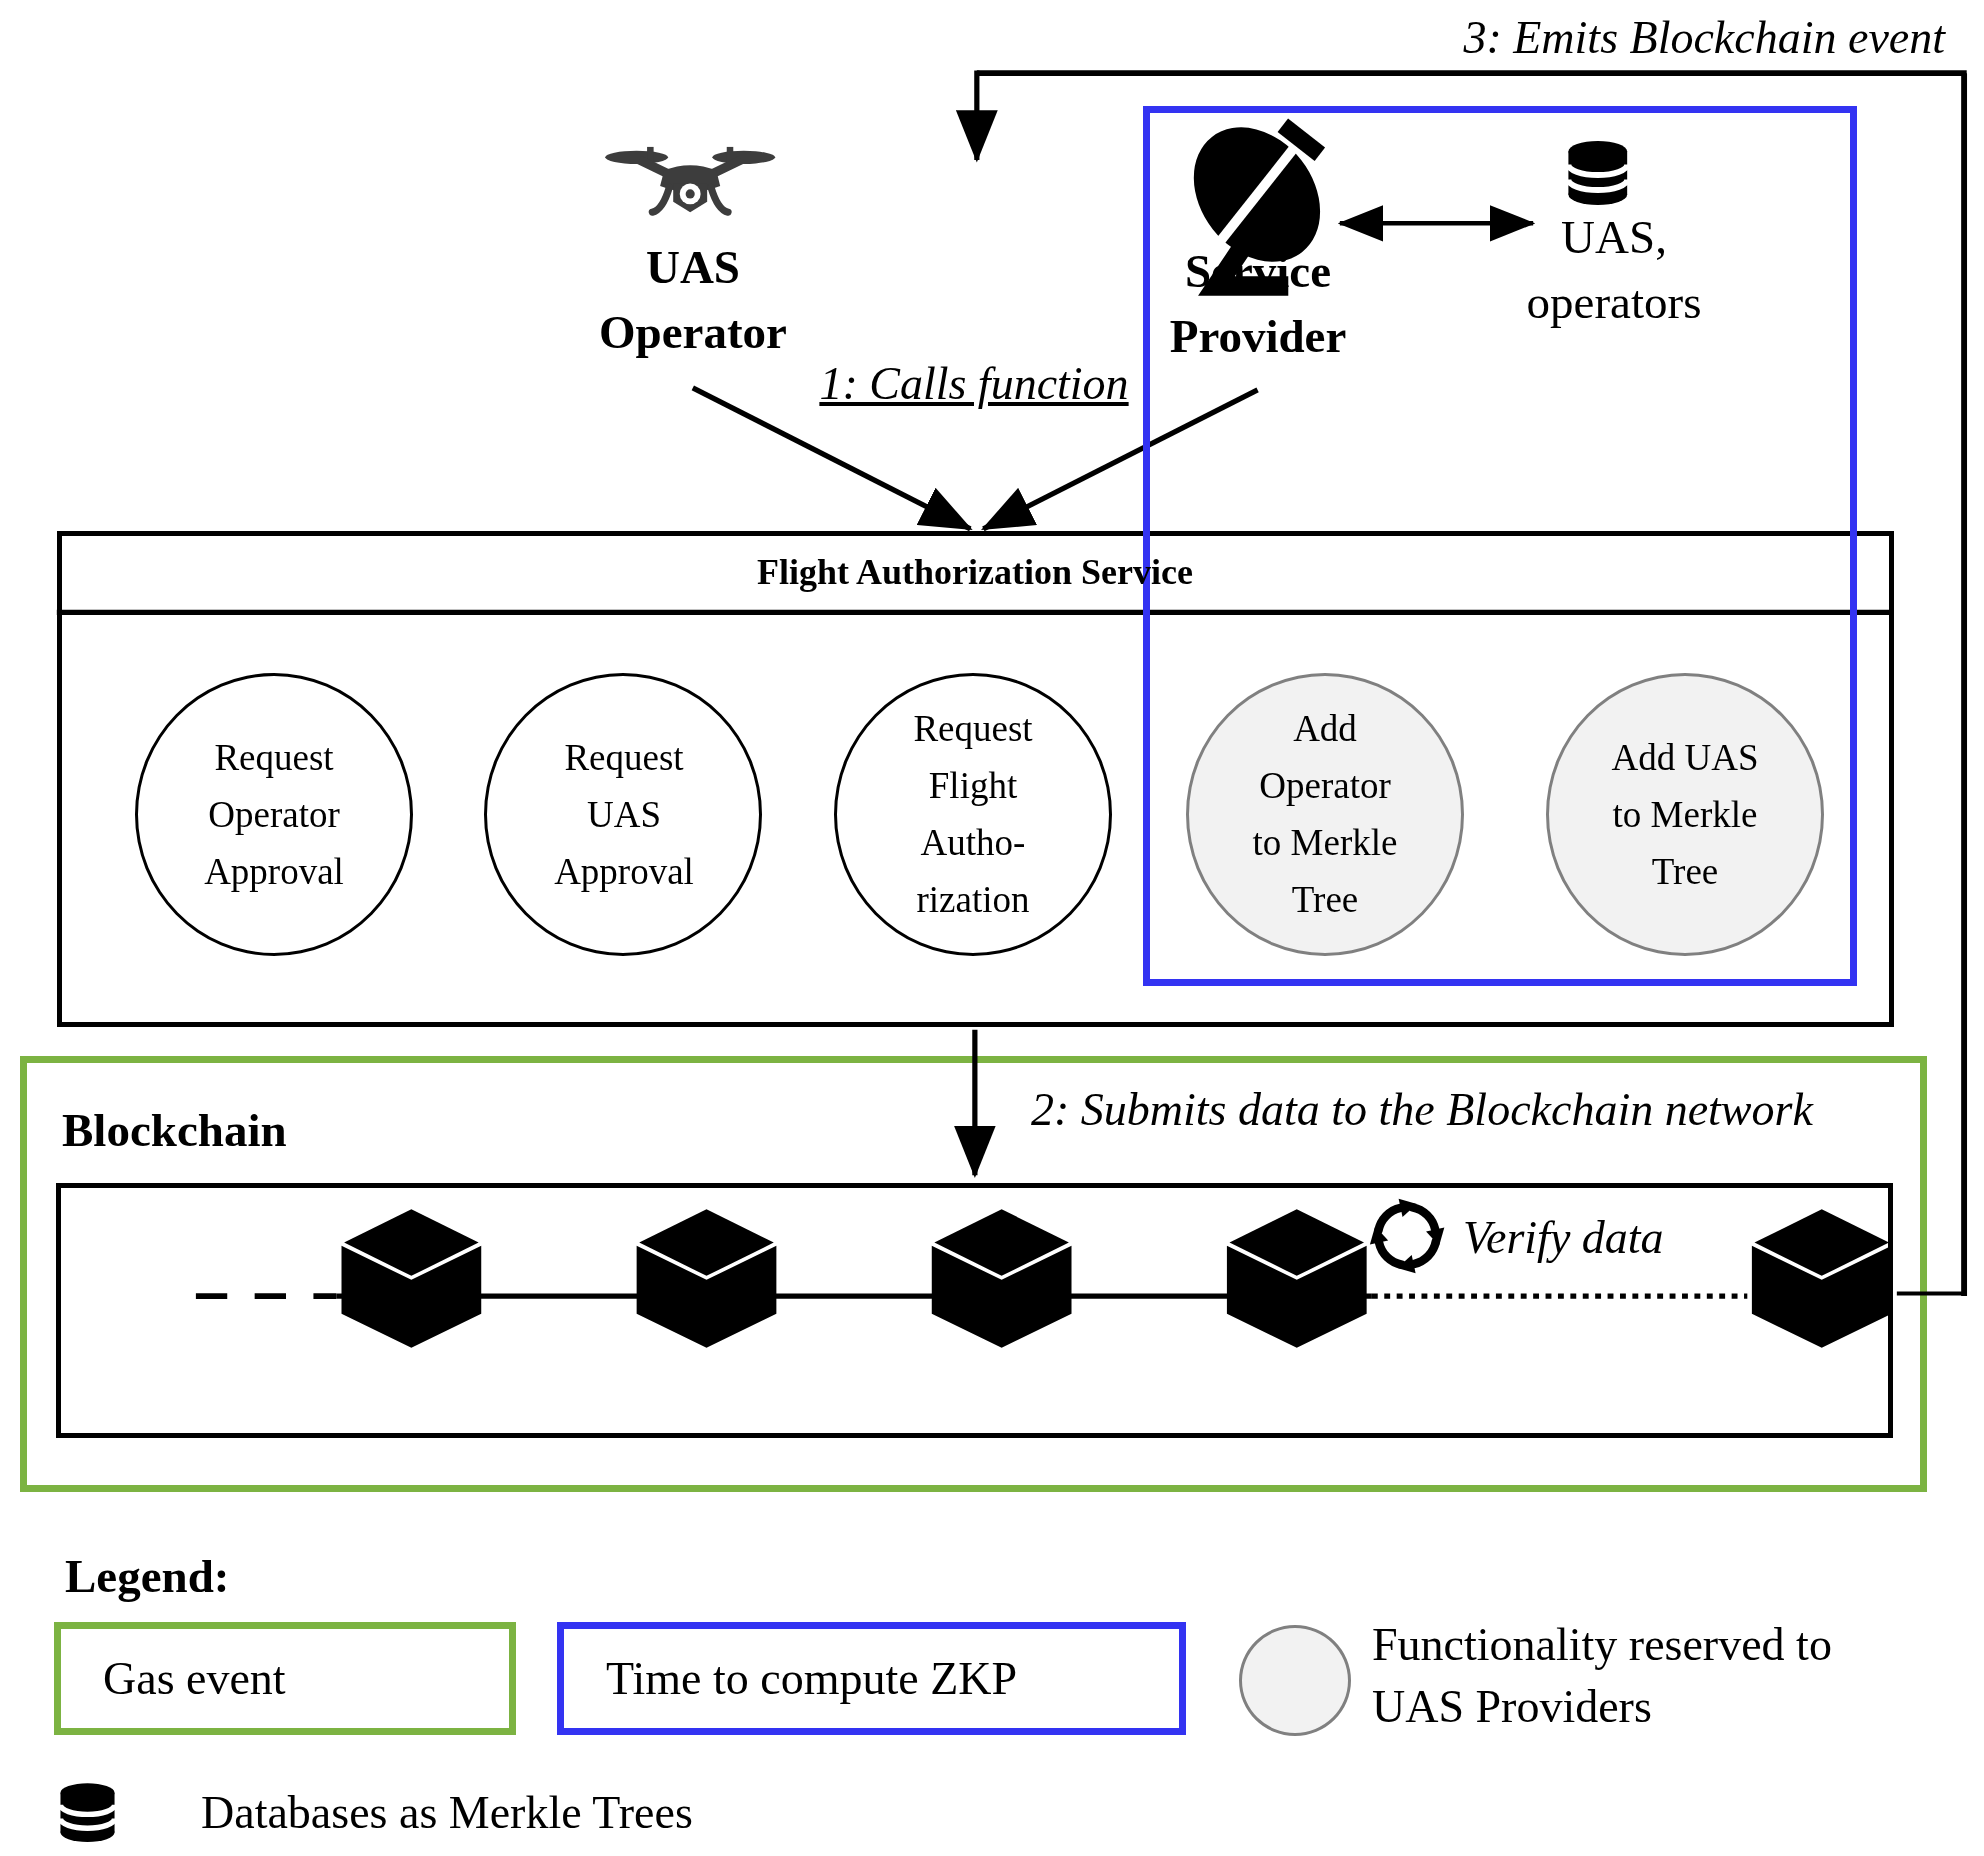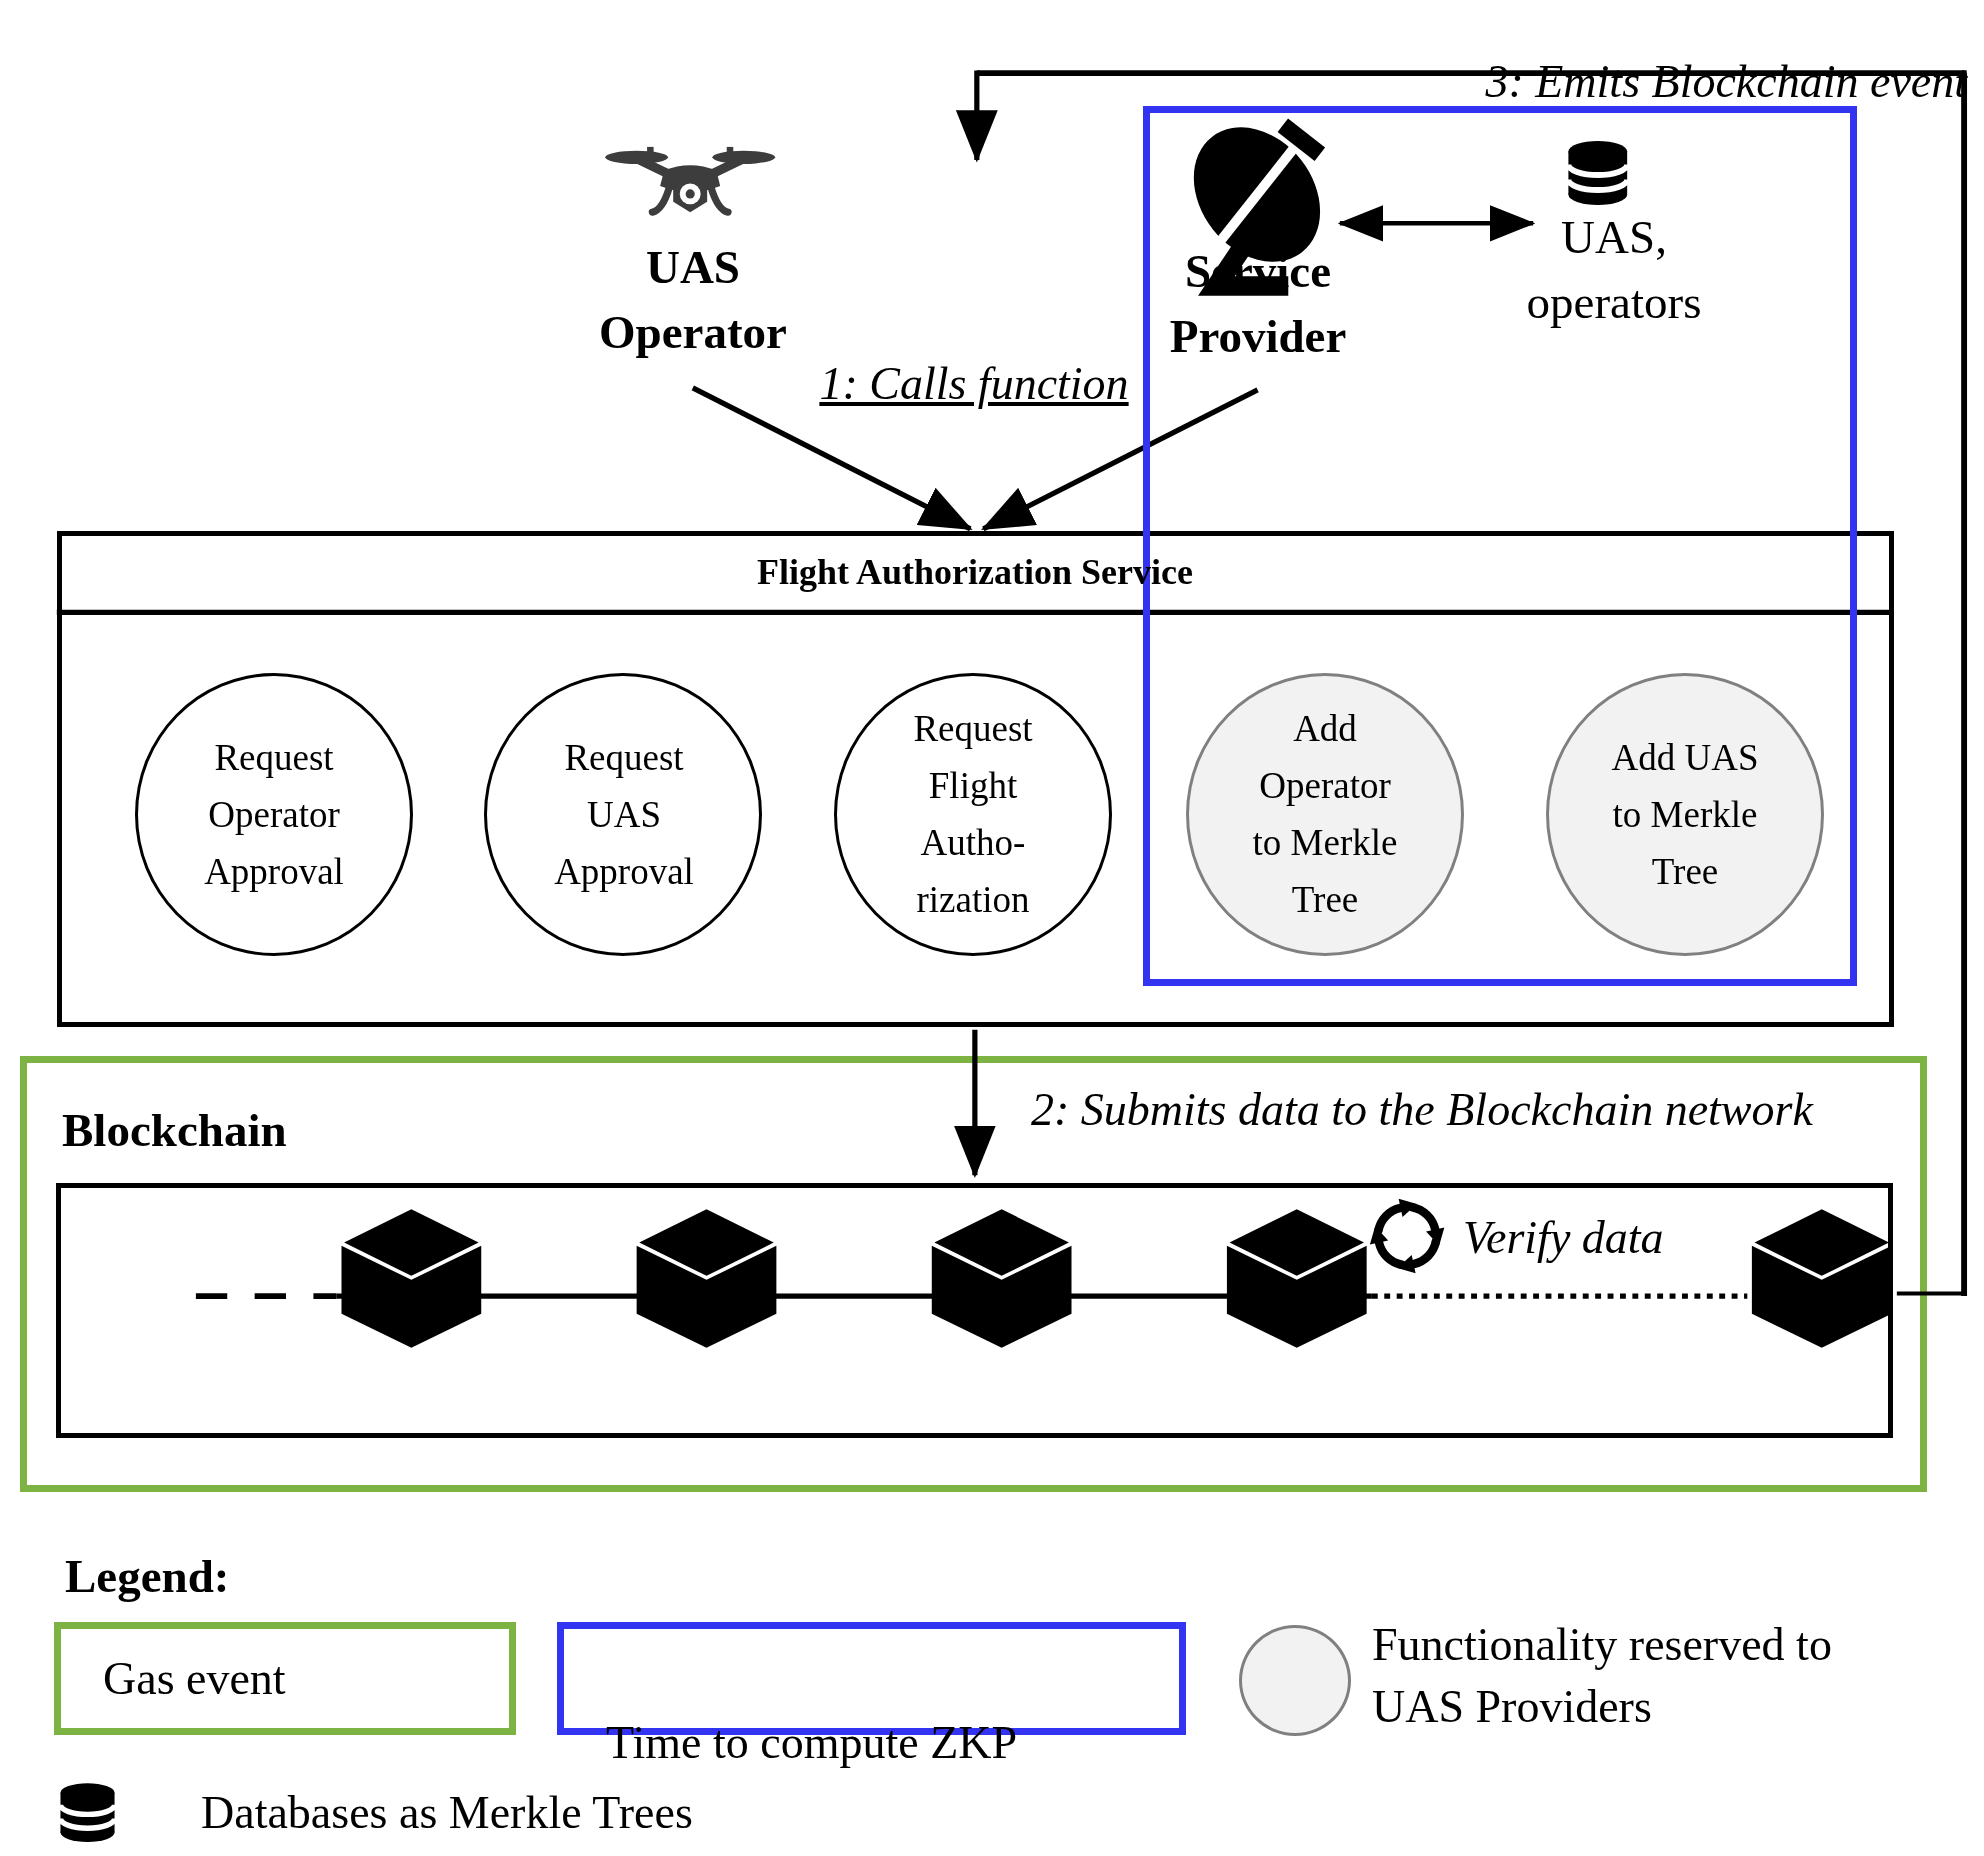--- a/index.html
+++ b/index.html
@@ -135,21 +135,21 @@
       <path d="M-25,85 L-62,140 L48,140" stroke="#000" stroke-width="30" fill="none"></path>
     </g>
 
     <use href="#dbicon" transform="translate(2447,265)"></use>
 
     <use href="#dbicon" transform="translate(134,2776) scale(0.92)"></use>
   </svg>
 
   <div class="box blue-box"></div>
 
-  <div class="txt i f70" style="right:18px;top:38px;transform:translateY(-50%);margin-top:44px;">3: Emits Blockchain event</div>
+  <div class="txt i f70" style="right:40px;top:38px;transform:translateY(-50%);">3: Emits Blockchain event</div>
 
   <div class="txt c b f72" style="left:693px;top:300px;">UAS
 Operator</div>
   <div class="txt c b f72" style="left:1258px;top:304px;">Service
 Provider</div>
   <div class="txt c f72" style="left:1614px;top:270px;text-align:center;">UAS,
 operators</div>
 
   <div class="txt c i f70" style="left:974px;top:384px;text-decoration:underline;">1: Calls function</div>
 
@@ -172,19 +172,19 @@
   <div class="txt c f56" style="left:1685px;top:814px;">Add UAS
 to Merkle
 Tree</div>
 
   <div class="txt i f70 vy" style="left:1019px;top:1110px;margin-left:12px;">2: Submits data to the Blockchain network</div>
   <div class="txt b f72 vy" style="left:62px;top:1116px;margin-top:14px;">Blockchain</div>
   <div class="txt i f70 vy" style="left:1463px;top:1238px;">Verify data</div>
 
   <div class="txt b f72 vy" style="left:65px;top:1576px;">Legend:</div>
   <div class="txt f70 vy" style="left:103px;top:1679px;">Gas event</div>
-  <div class="txt f70 vy" style="left:606px;top:1743px;text-align:center;">Time to compute ZKP</div>
+  <div class="txt f70 vy" style="left:606px;top:1679px;text-align:center;">Time to compute ZKP</div>
   <div class="txt f70 vy" style="left:1372px;top:1676px;">Functionality reserved to
 UAS Providers</div>
   <div class="txt f70 vy" style="left:153px;top:1813px;margin-left:48px;">Databases as Merkle Trees</div>
 
 </div>
 
 
 </body></html>

